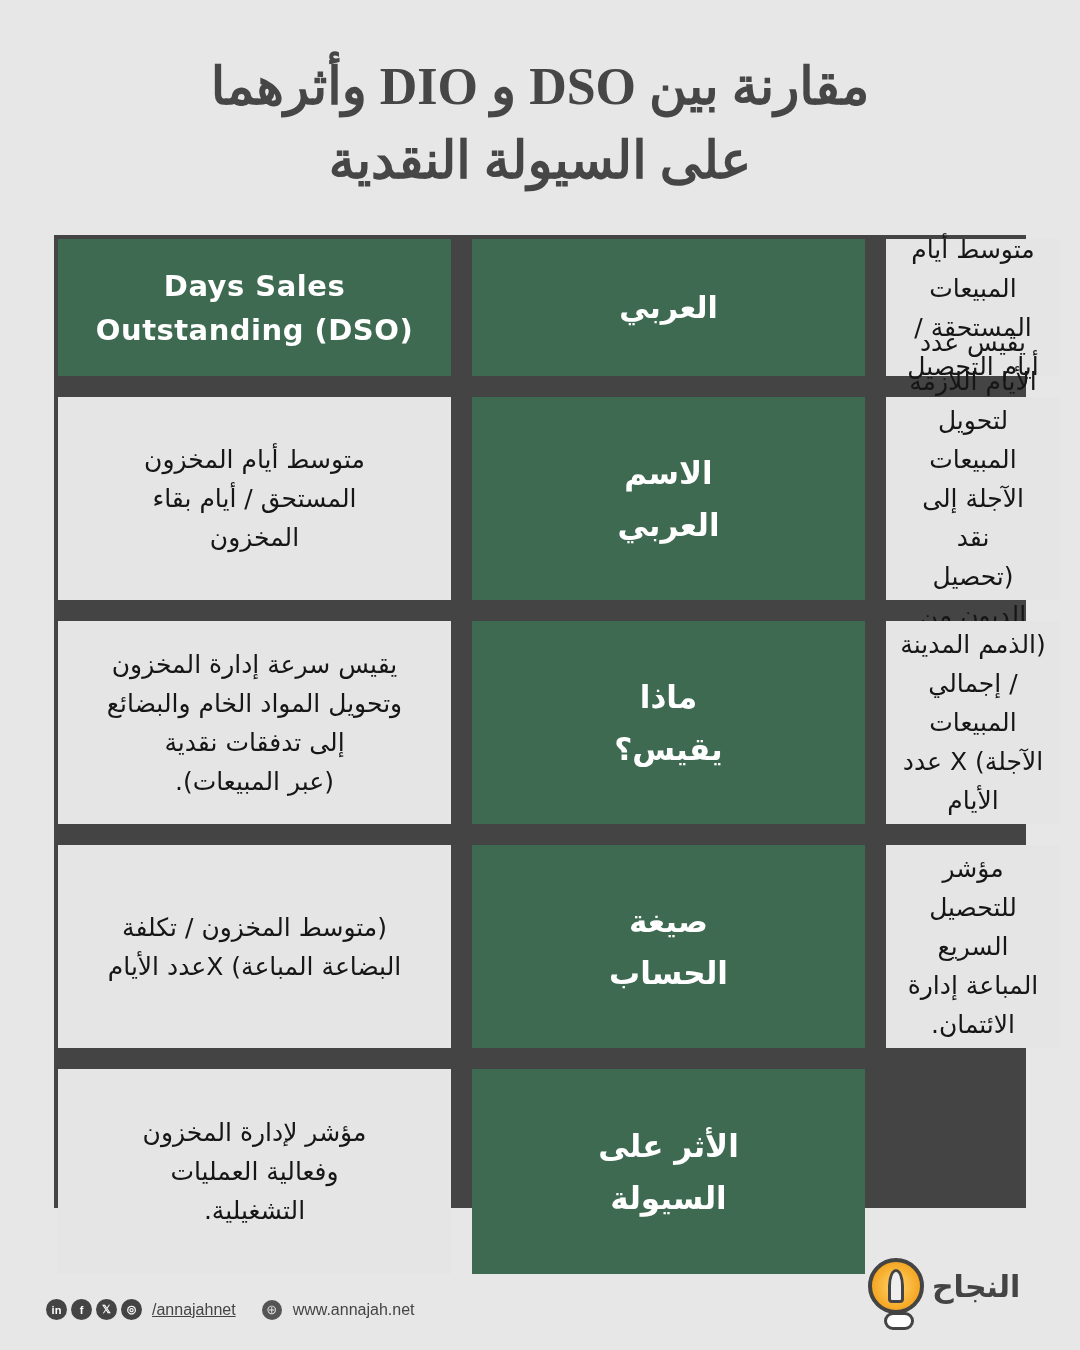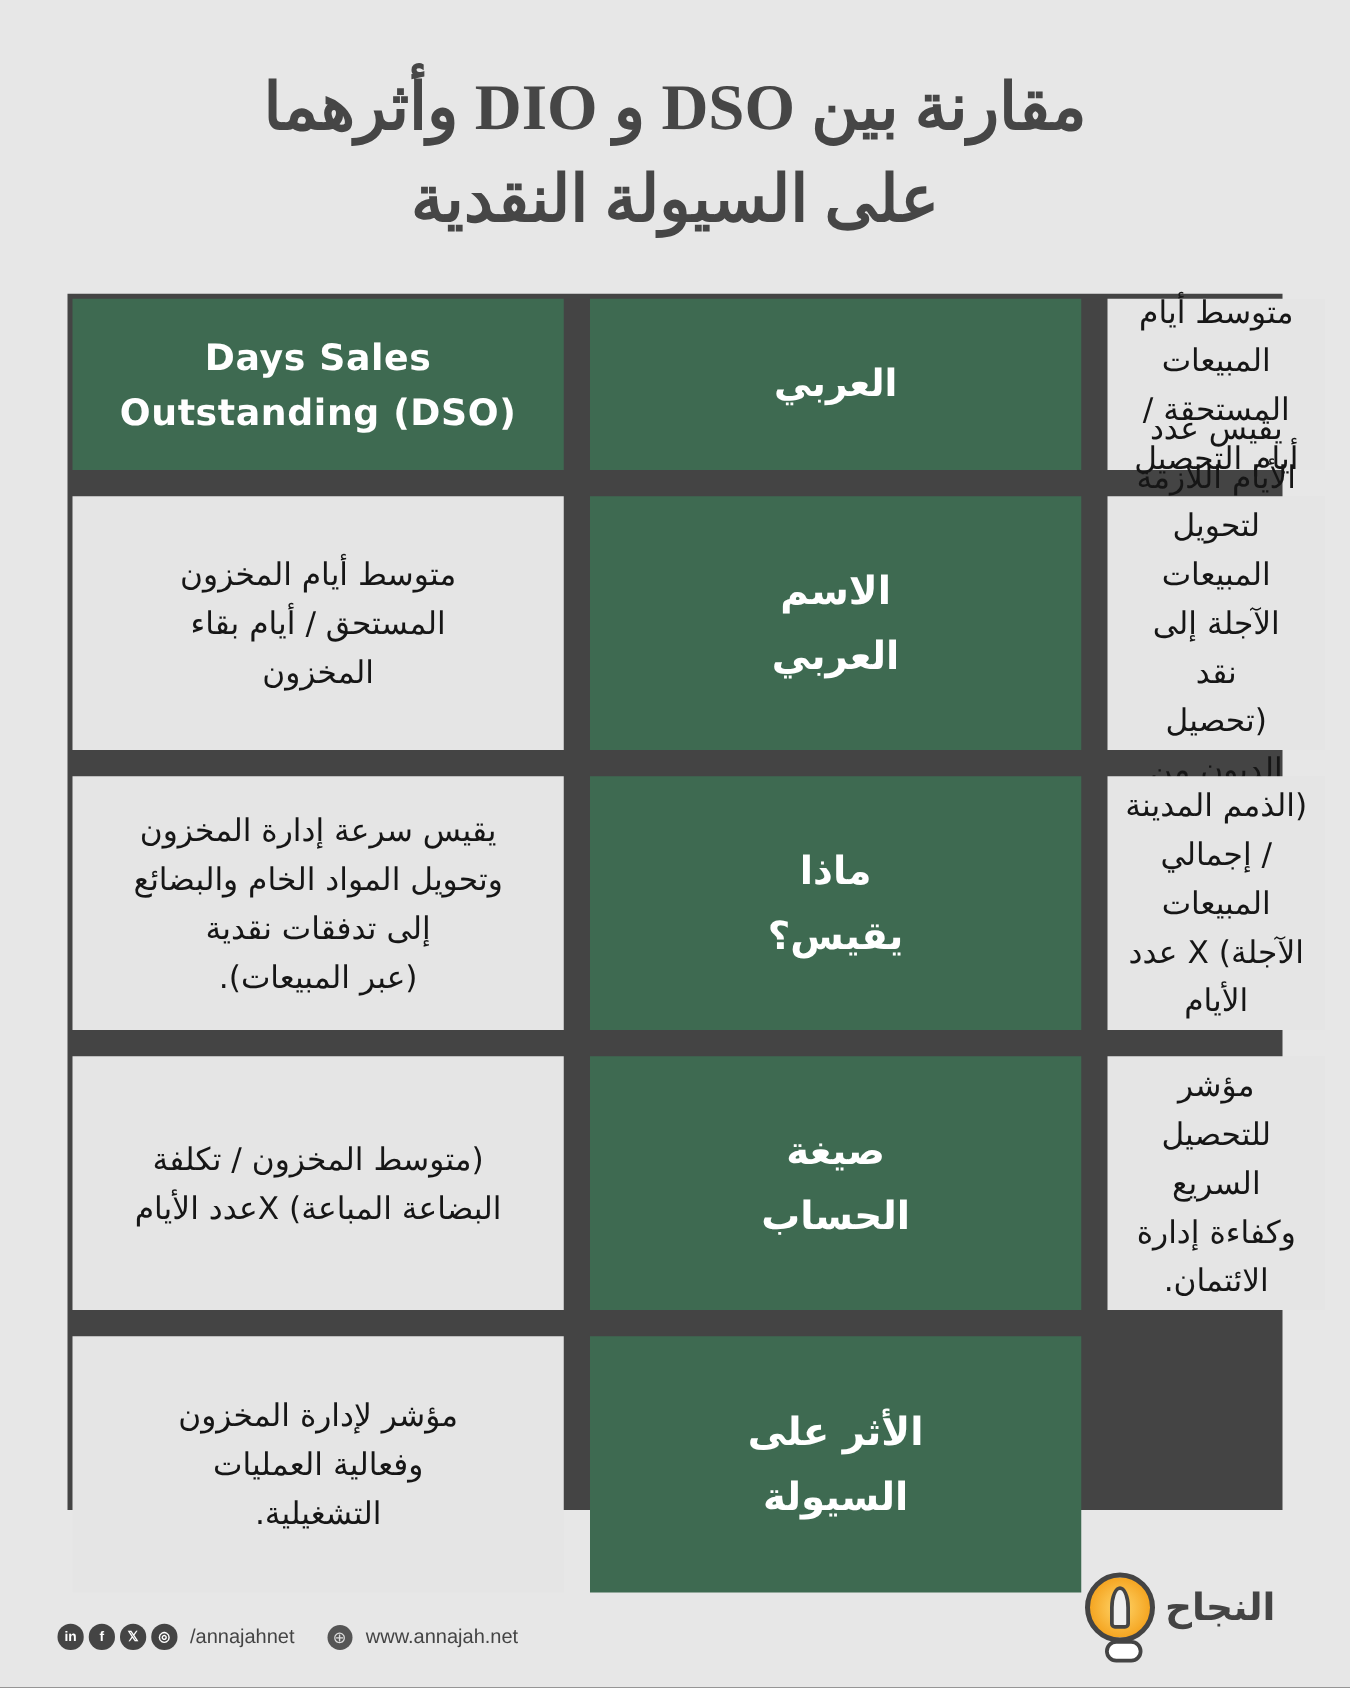--- a/index.html
+++ b/index.html
@@ -77,21 +77,21 @@
       font-size: 16px; color: #444; text-align: right;
     }
     .social { display: flex; gap: 4px; margin-right: 10px; }
     .sicon {
       width: 21px; height: 21px; border-radius: 50%;
       background: #444; color: #fff;
       font-size: 11px; font-weight: bold;
       display: flex; align-items: center; justify-content: center;
       font-family: "Liberation Sans", sans-serif;
     }
-    .handle { margin-right: 26px; }
+    .handle { margin-right: 26px; text-decoration: underline; }
     .globe {
       width: 20px; height: 20px; border-radius: 50%;
       background: #555; color: #ddd; font-size: 13px;
       display: flex; align-items: center; justify-content: center;
       margin-right: 11px;
     }
 
     .brand {
       position: absolute;
       left: 868px; top: 1258px;
@@ -156,21 +156,21 @@
 يقيس؟</div>
 
   <div class="cell body multi">(الذمم المدينة / إجمالي
 المبيعات الآجلة) X عدد الأيام</div>
   <div class="cell body multi">(متوسط المخزون / تكلفة
 البضاعة المباعة) Xعدد الأيام</div>
   <div class="cell rowhead multi">صيغة
 الحساب</div>
 
   <div class="cell body multi">مؤشر للتحصيل السريع
-وكفاءة إدارة الائتمان.</div>
+المباعة إدارة الائتمان.</div>
   <div class="cell body multi">مؤشر لإدارة المخزون
 وفعالية العمليات
 التشغيلية.</div>
   <div class="cell rowhead multi">الأثر على
 السيولة</div>
 </div>
 
 <div class="footer-left">
   <div class="social">
     <span class="sicon">in</span>

